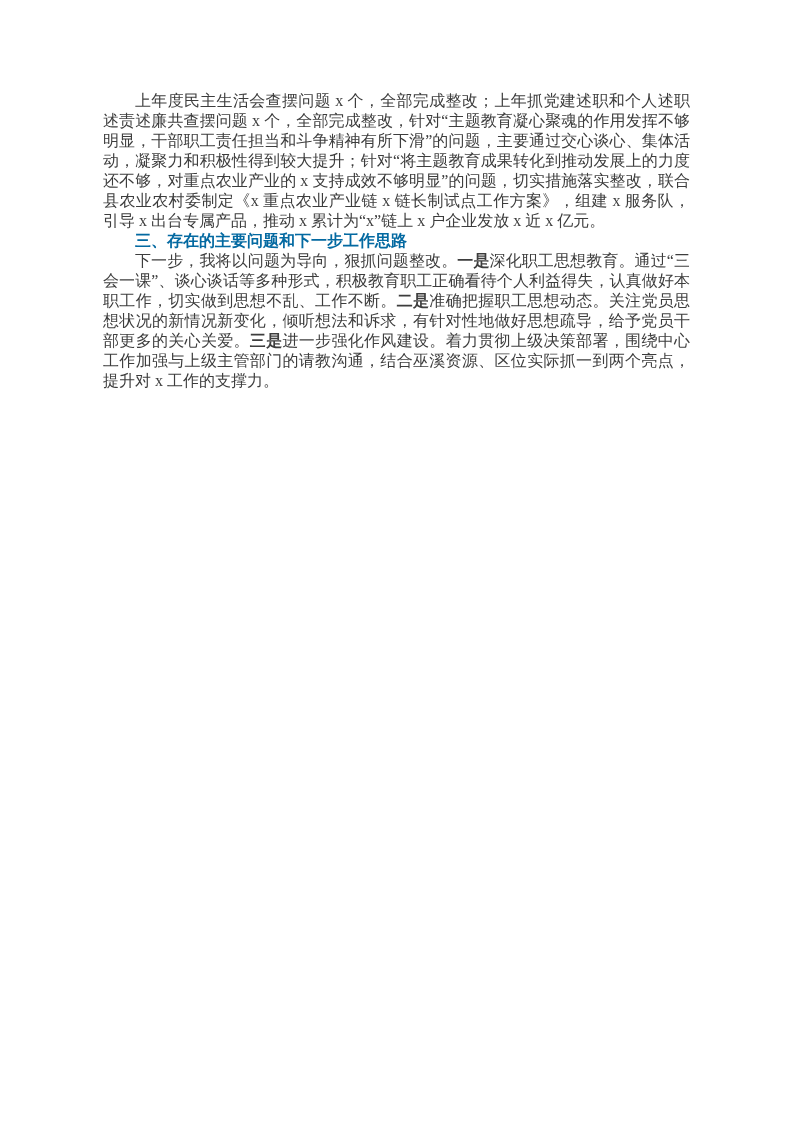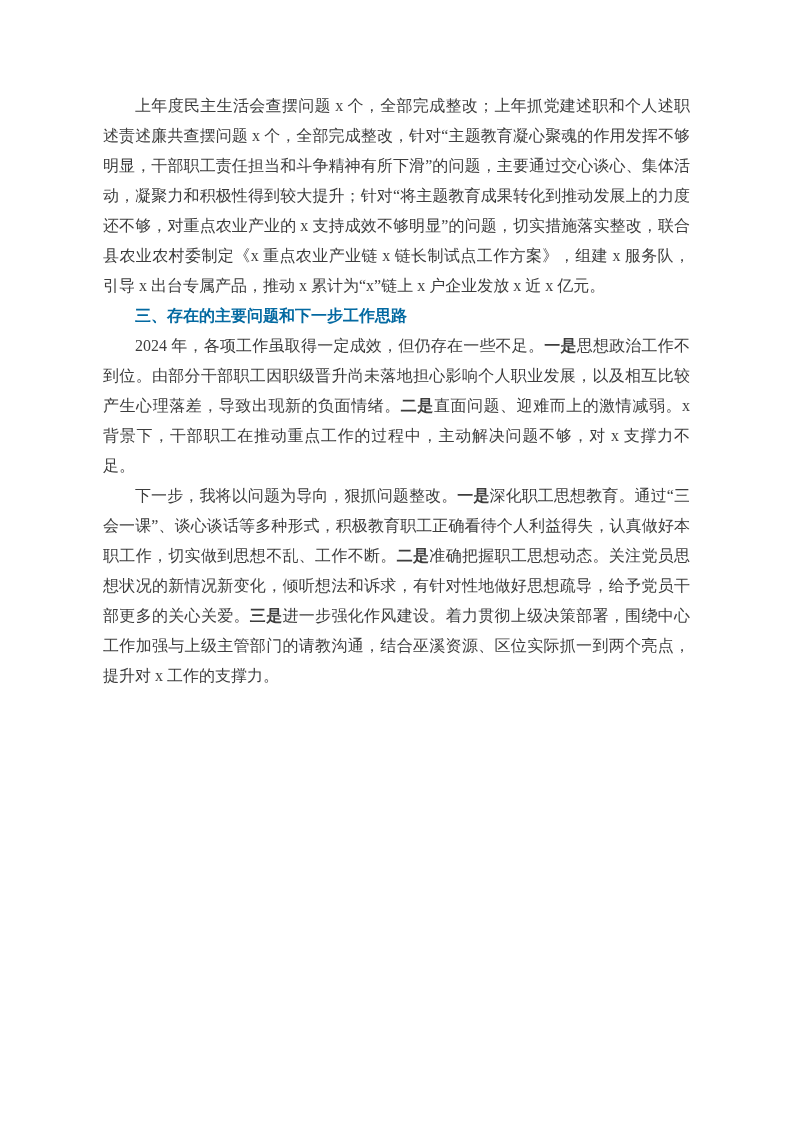--- a/index.html
+++ b/index.html
@@ -18,21 +18,21 @@
     overflow: hidden;
   }
   .doc-content {
     width: 587px;
   }
   .para {
     margin: 0;
     padding: 0;
     font-family: "Liberation Serif", "DejaVu Serif", serif;
     font-size: 16px;
-    line-height: 30px;
+    line-height: 20px;
     color: #3d3d3d;
     text-align: justify;
     text-justify: inter-ideograph;
     text-indent: 2em;
     word-break: break-all;
   }
   .para.heading {
     font-weight: bold;
     color: #0369a1;
   }
@@ -40,16 +40,15 @@
     font-weight: bold;
   }
 </style>
 </head>
 <body>
 
 <div class="page">
   <div class="doc-content">
       <p class="para body"><span class="run">上年度民主生活会查摆问题 x 个，全部完成整改；上年抓党建述职和个人述职述责述廉共查摆问题 x 个，全部完成整改，针对“主题教育凝心聚魂的作用发挥不够明显，干部职工责任担当和斗争精神有所下滑”的问题，主要通过交心谈心、集体活动，凝聚力和积极性得到较大提升；针对“将主题教育成果转化到推动发展上的力度还不够，对重点农业产业的 x 支持成效不够明显”的问题，切实措施落实整改，联合县农业农村委制定《x 重点农业产业链 x 链长制试点工作方案》，组建 x 服务队，引导 x 出台专属产品，推动 x 累计为“x”链上 x 户企业发放 x 近 x 亿元。</span></p>
       <p class="para heading"><span class="run bold">三、存在的主要问题和下一步工作思路</span></p>
-      <p class="para body"><span class="run">2024 年，各项工作虽取得一定成效，但仍存在一些不足。</span><span class="run bold">一是</span><span class="run">思想政治工作不到位。由部分干部职工因职级晋升尚未落地担心影响个人职业发展，以及相互比较产生心理落差，导致出现新的负面情绪。</span><span class="run bold">二是</span><span class="run">直面问题、迎难而上的激情减弱。x 背景下，干部职工在推动重点工作的过程中，主动解决问题不够，对 x 支撑力不足。</span></p>
       <p class="para body"><span class="run">下一步，我将以问题为导向，狠抓问题整改。</span><span class="run bold">一是</span><span class="run">深化职工思想教育。通过“三会一课”、谈心谈话等多种形式，积极教育职工正确看待个人利益得失，认真做好本职工作，切实做到思想不乱、工作不断。</span><span class="run bold">二是</span><span class="run">准确把握职工思想动态。关注党员思想状况的新情况新变化，倾听想法和诉求，有针对性地做好思想疏导，给予党员干部更多的关心关爱。</span><span class="run bold">三是</span><span class="run">进一步强化作风建设。着力贯彻上级决策部署，围绕中心工作加强与上级主管部门的请教沟通，结合巫溪资源、区位实际抓一到两个亮点，提升对 x 工作的支撑力。</span></p>
     </div>
 </div>
 
 </body></html>

